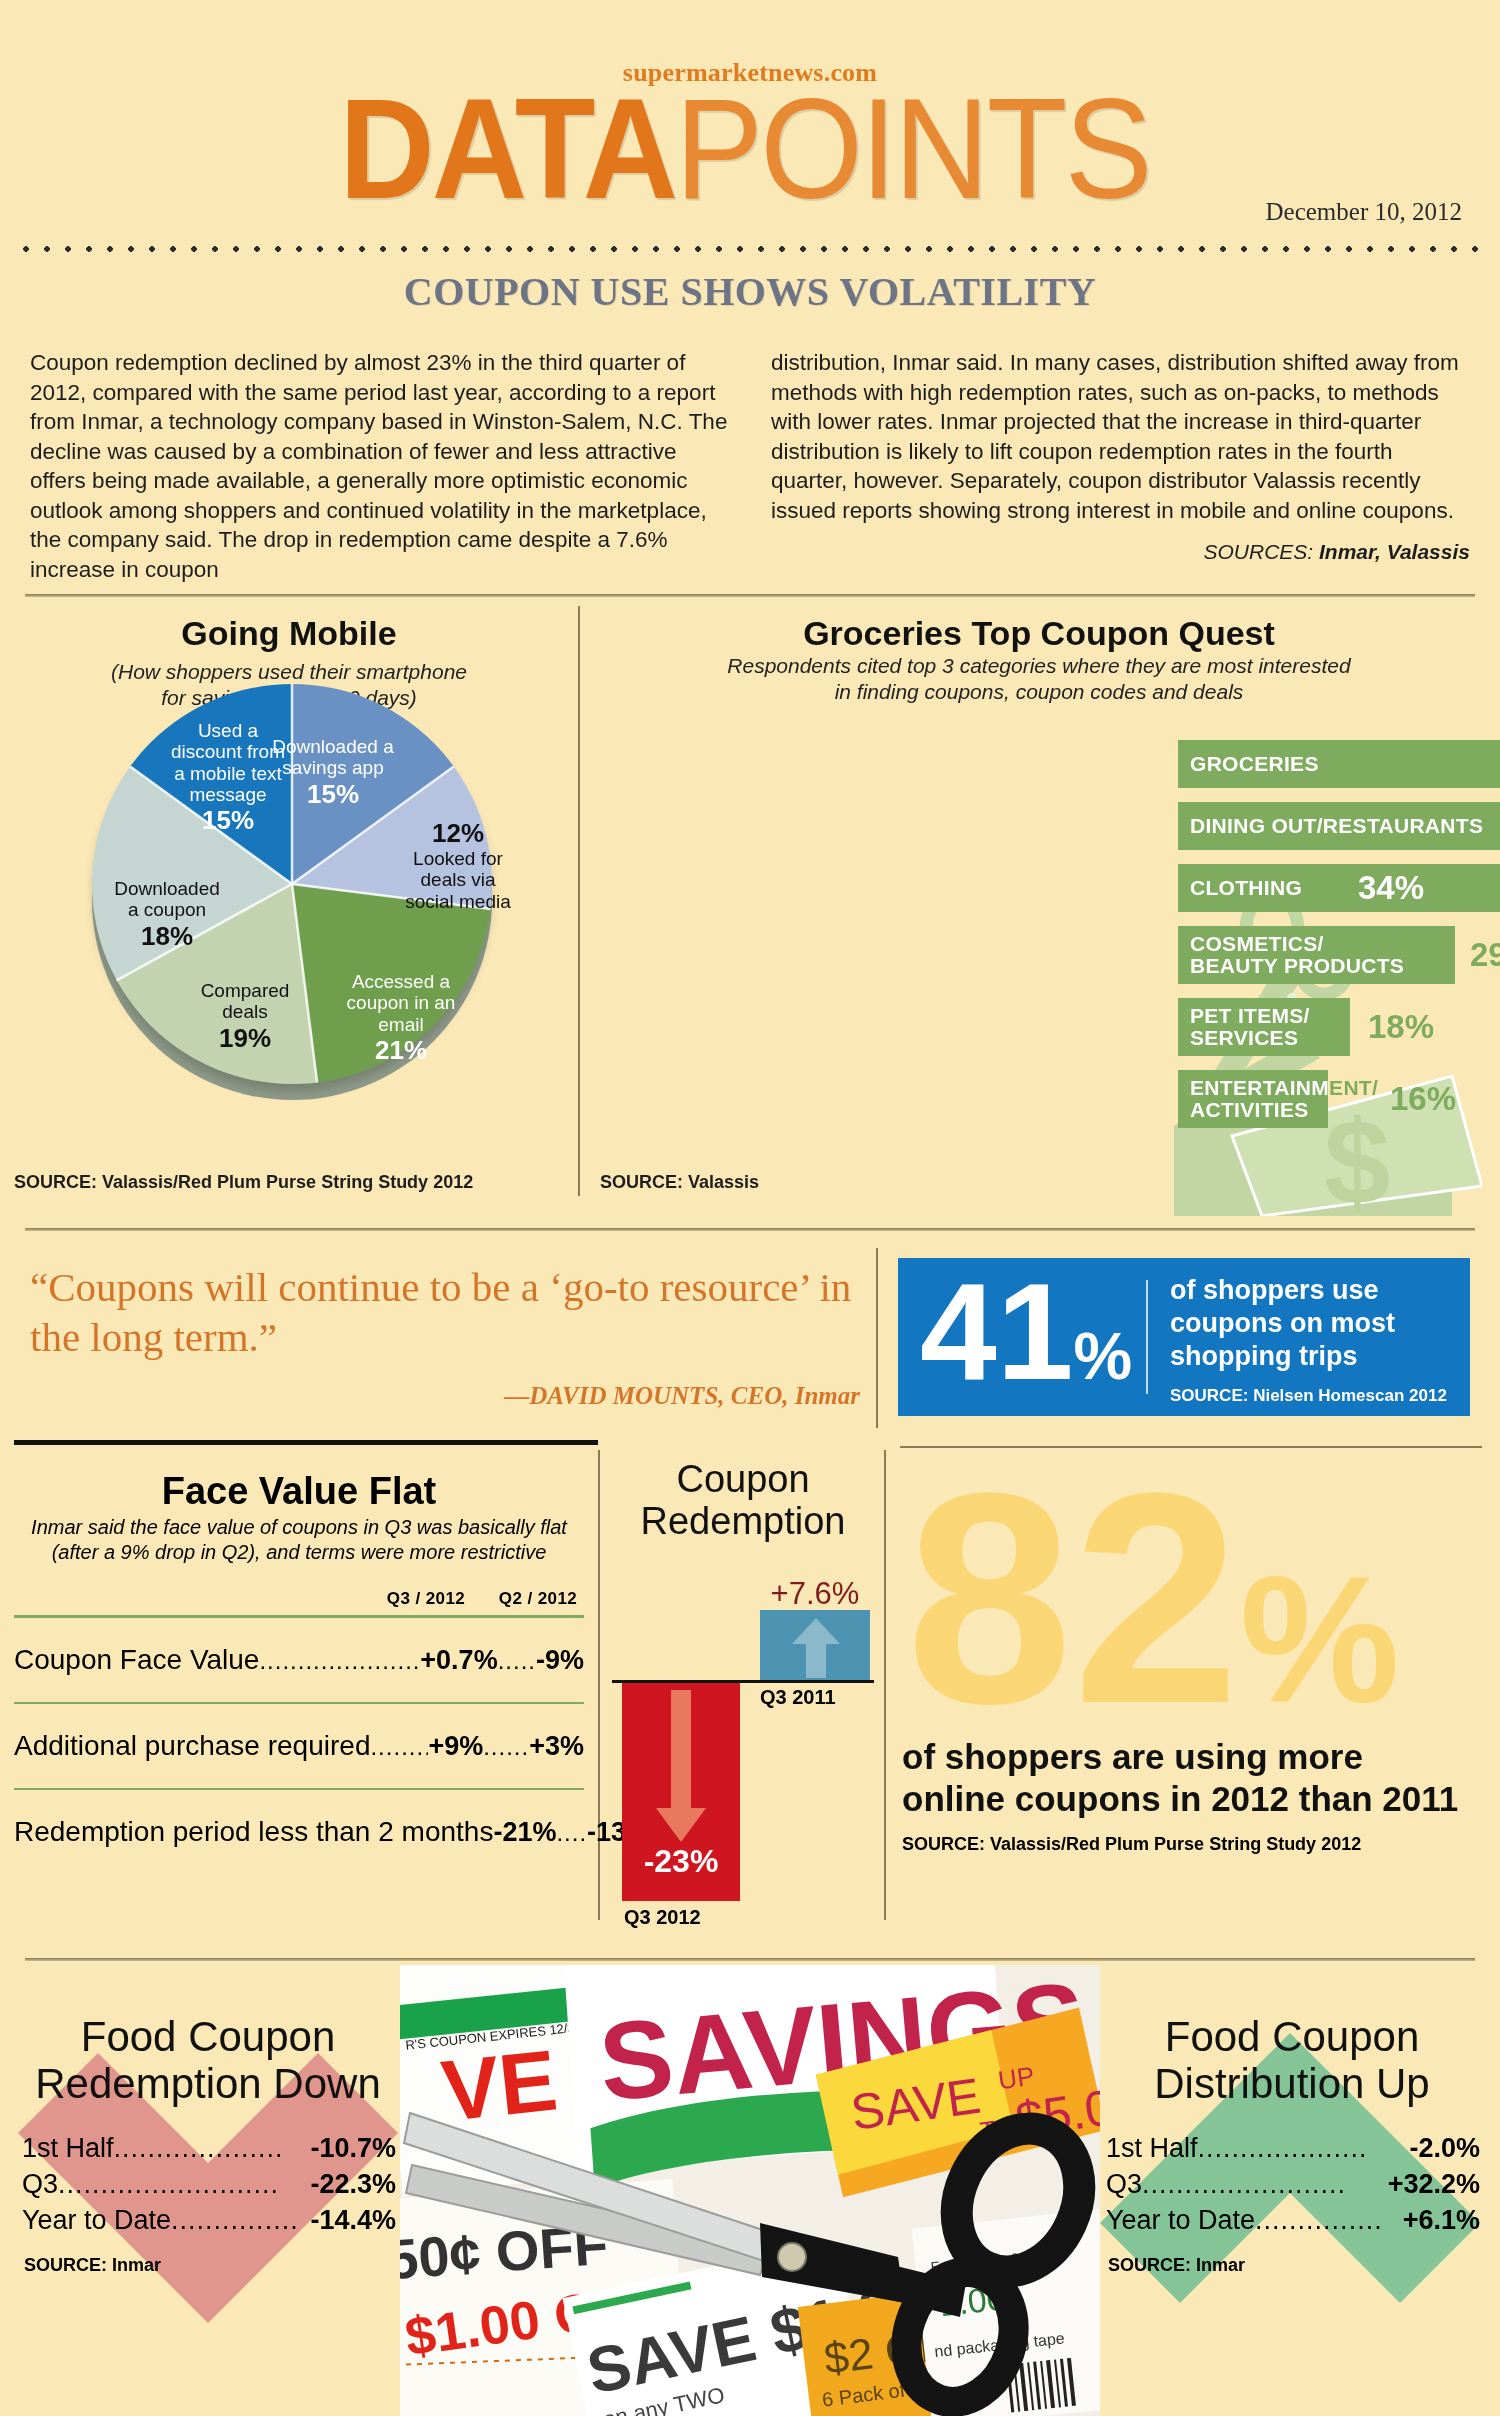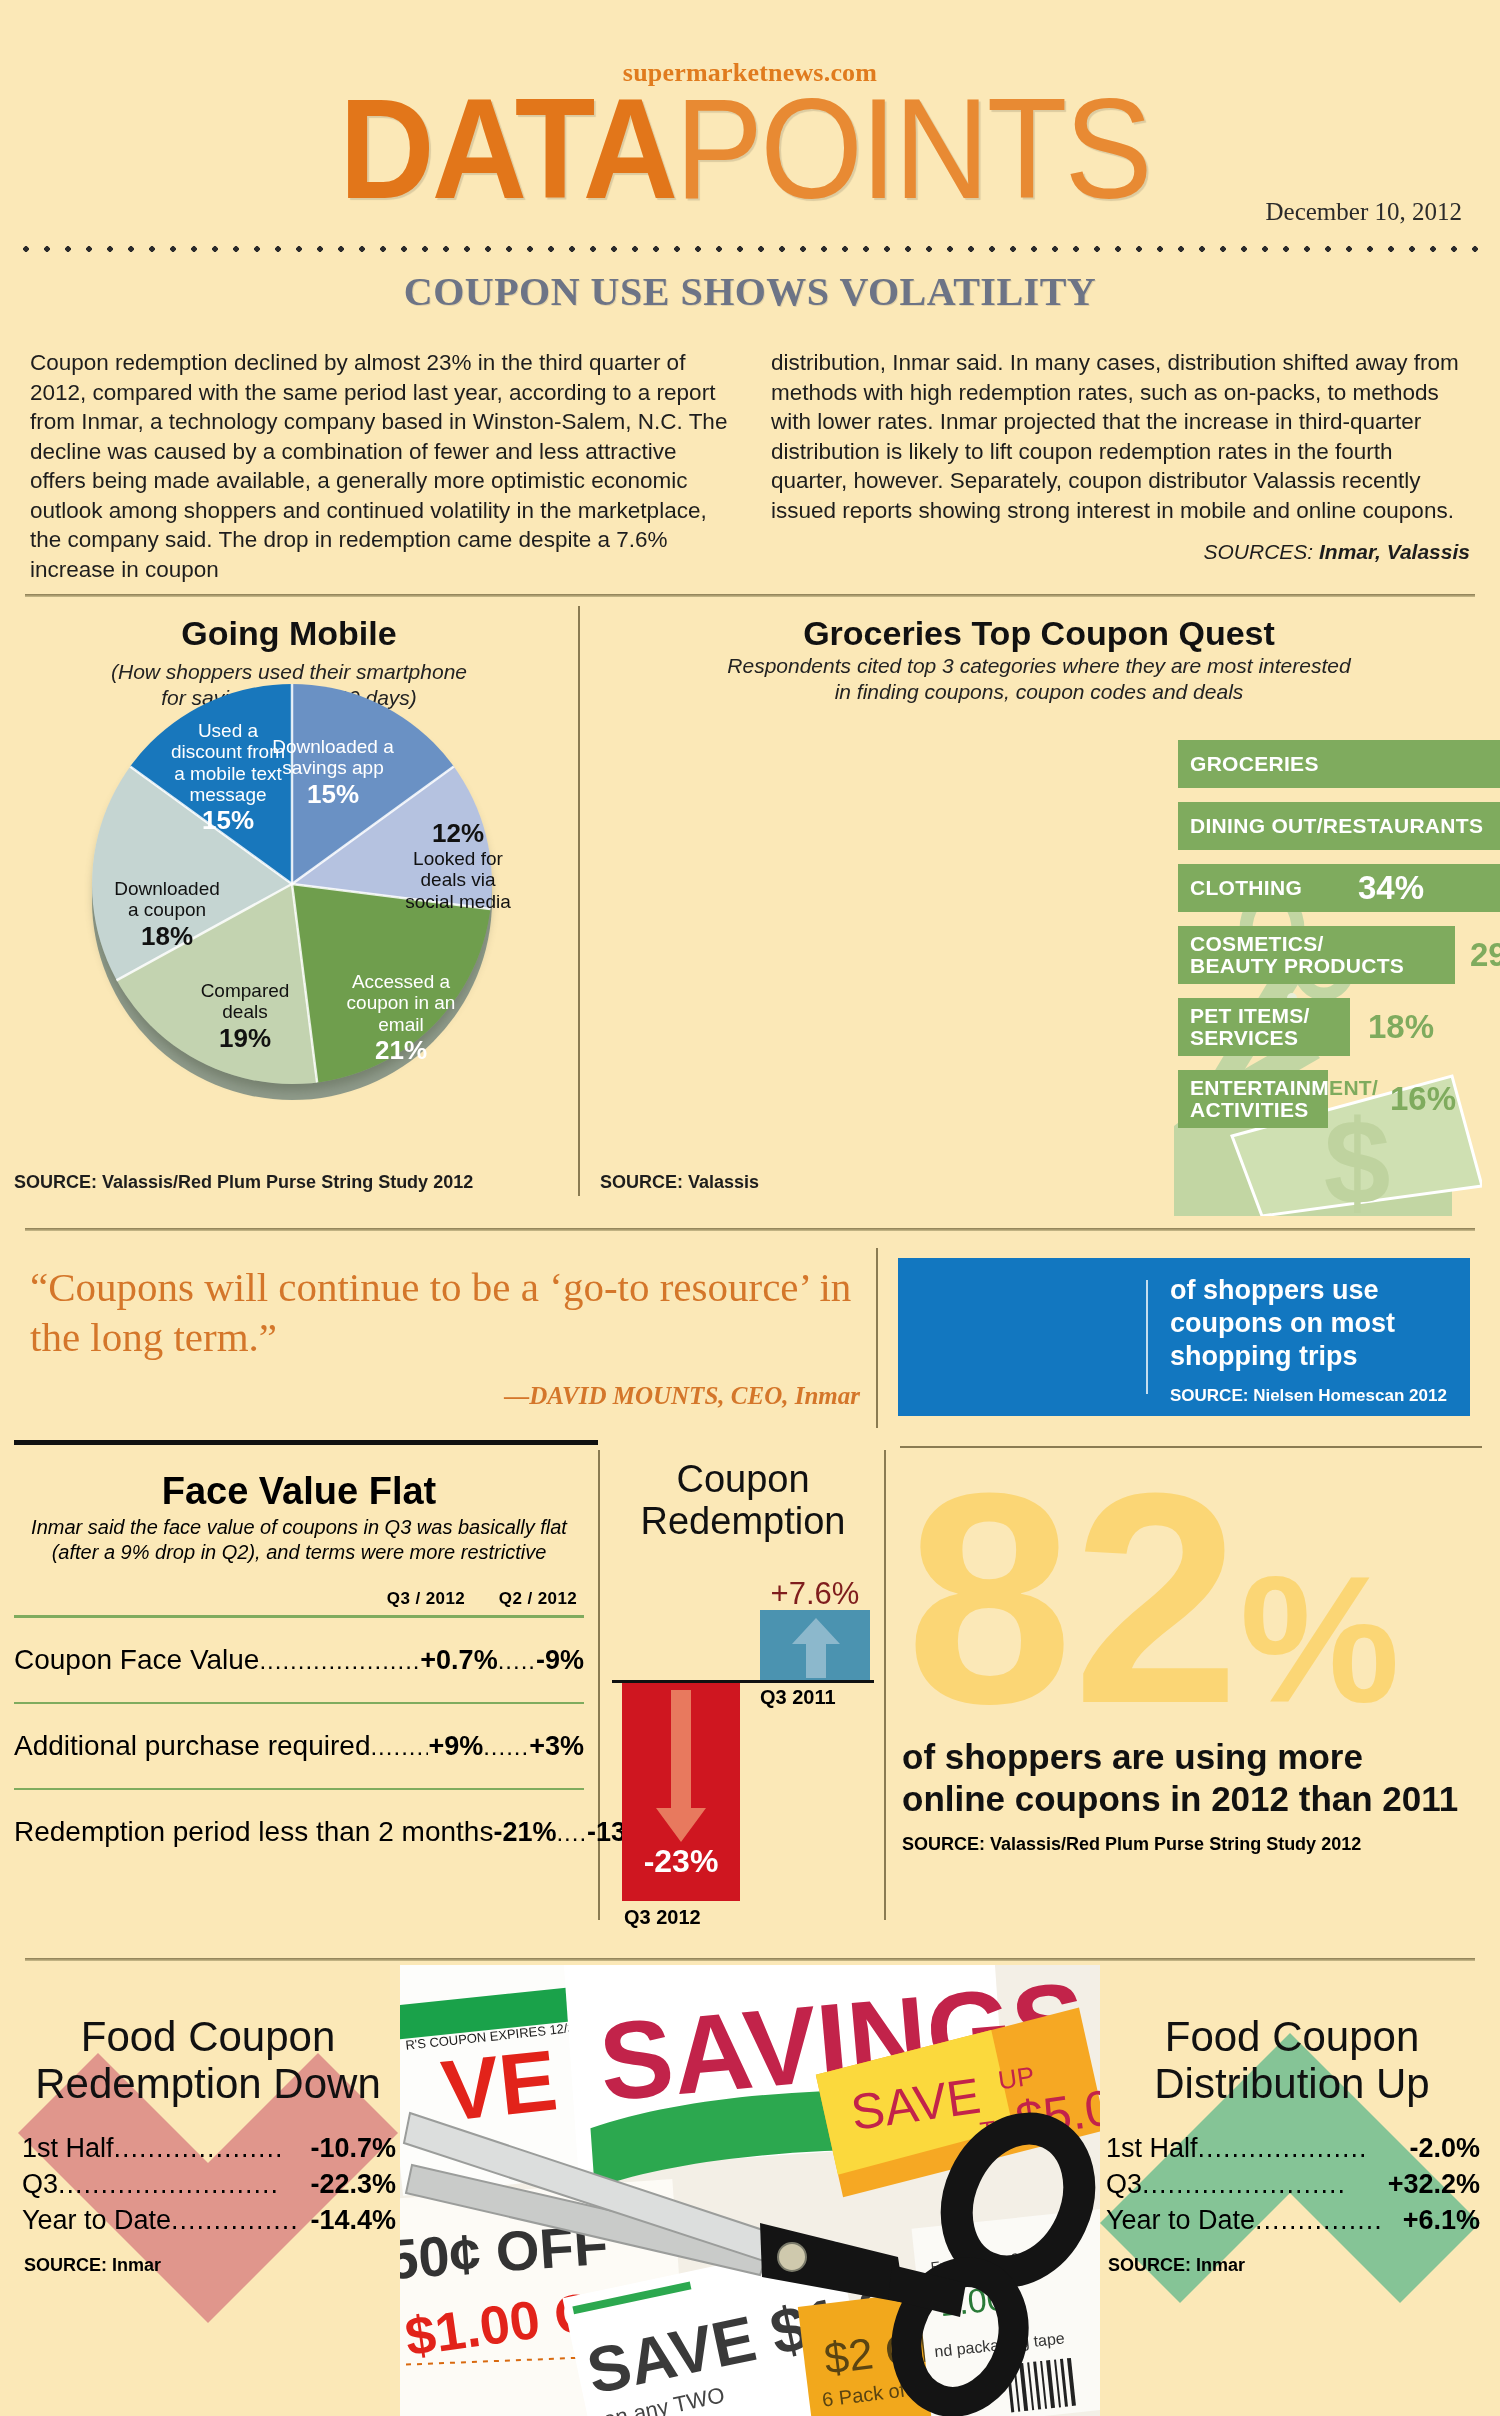--- a/index.html
+++ b/index.html
@@ -340,20 +340,21 @@
   </div>
 
   <div class="hr-thin" style="top:1228px;"></div>
 
   <div class="sec3">
     <div class="quote">“Coupons will continue to be a ‘go-to resource’ in the long term.”</div>
     <div class="quote-attr">—DAVID MOUNTS, CEO, Inmar</div>
     <div class="vrule" style="left:876px; top:8px; height:180px;"></div>
 
     <div class="stat41">
+      <div class="num"><span>41</span><span class="pct">%</span></div>
       <div class="divider"></div>
       <div class="txt">of shoppers use coupons on most shopping trips</div>
       <div class="ssrc"><span>SOURCE:</span><span> Nielsen Homescan 2012</span></div>
     </div>
   </div>
 
   <div class="hr-thin" style="top:1440px; left:14px; width:584px; right:auto; background:#111; height:5px;"></div>
   <div class="hr-thin" style="top:1446px; left:900px; width:582px; right:auto; height:2px; background:#8a7b52;"></div>
 
   <div class="sec4">

